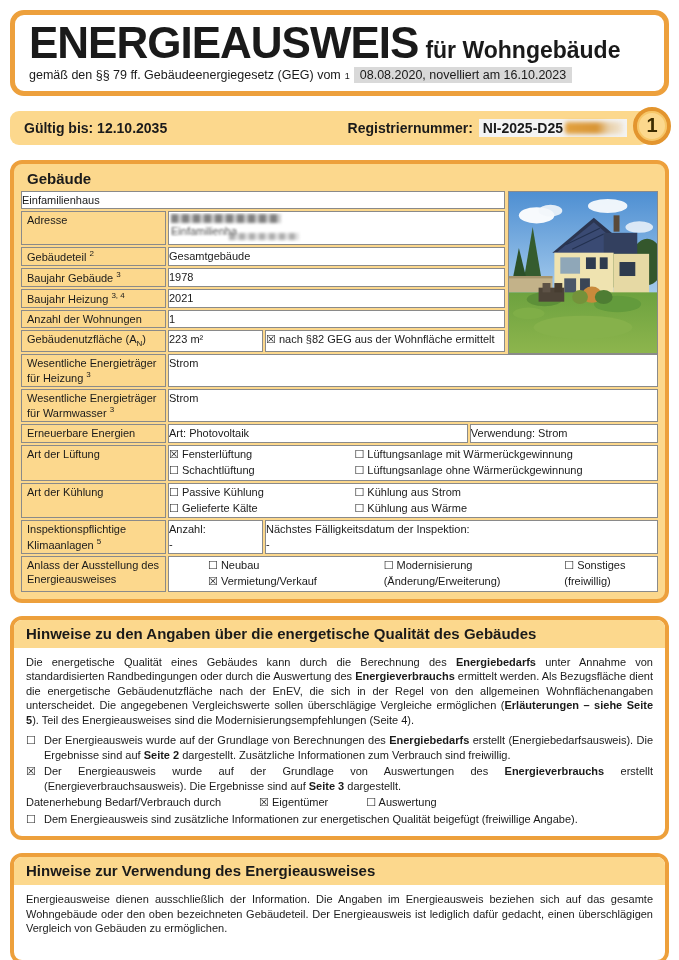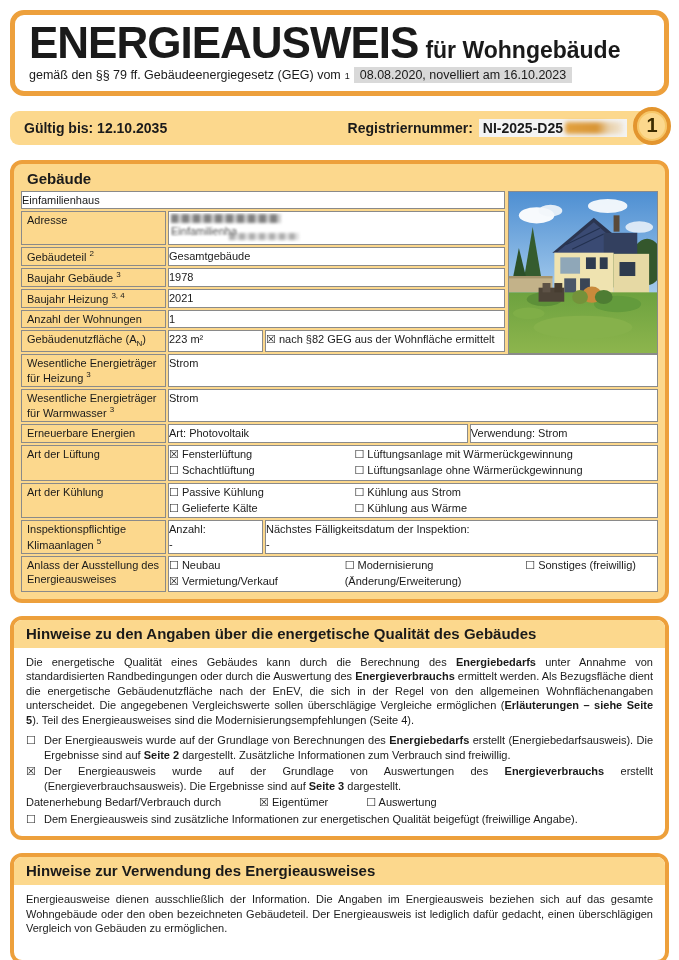--- a/index.html
+++ b/index.html
@@ -46,21 +46,21 @@
   .two-line { min-height:32px; }
   .addr-redact { position:relative; height:30px; overflow:hidden; }
   .addr-blur1 { position:absolute; left:2px; top:1px; width:110px; height:9px; background:repeating-linear-gradient(90deg,#555 0 7px,#bbb 7px 11px); filter:blur(1.6px); opacity:.75; }
   .addr-blur2 { position:absolute; left:2px; top:11px; font-size:11px; color:#333; filter:blur(1.1px); opacity:.85; }
   .addr-blur3 { position:absolute; left:60px; top:20px; width:70px; height:7px; background:repeating-linear-gradient(90deg,#777 0 6px,#ccc 6px 10px); filter:blur(1.5px); opacity:.6; }
   .chk-cols { display:flex; }
   .chk-col1 { width:38%; }
   .chk-col2 { flex:1; }
   .chk-line { line-height:1.45; }
   .anlass-cols { display:flex; }
-  .anlass-c1 { width:36%; } .anlass-c2 { width:37%; } .anlass-c3 { flex:1; }
+  .anlass-c1 { width:36%;margin-left:39px; } .anlass-c2 { width:37%; } .anlass-c3 { flex:1; }
 
   
   .hint-panel { background:#fff; }
   .hint-title { background:#fcd88d; font-size:15px; font-weight:bold; padding:5px 12px 6px 12px; }
   .hint-body { padding:7px 12px 8px 12px; font-size:11px; line-height:1.32; text-align:justify; }
   .hint-body p { margin-bottom:6px; }
   .chk-item { display:flex; gap:6px; margin-bottom:2px; }
   .chk-glyph { flex:0 0 12px; font-size:11px; }
   .chk-text { flex:1; text-align:justify; line-height:1.32; }
   .data-line { display:flex; gap:38px; margin:2px 0 2px 0; }

